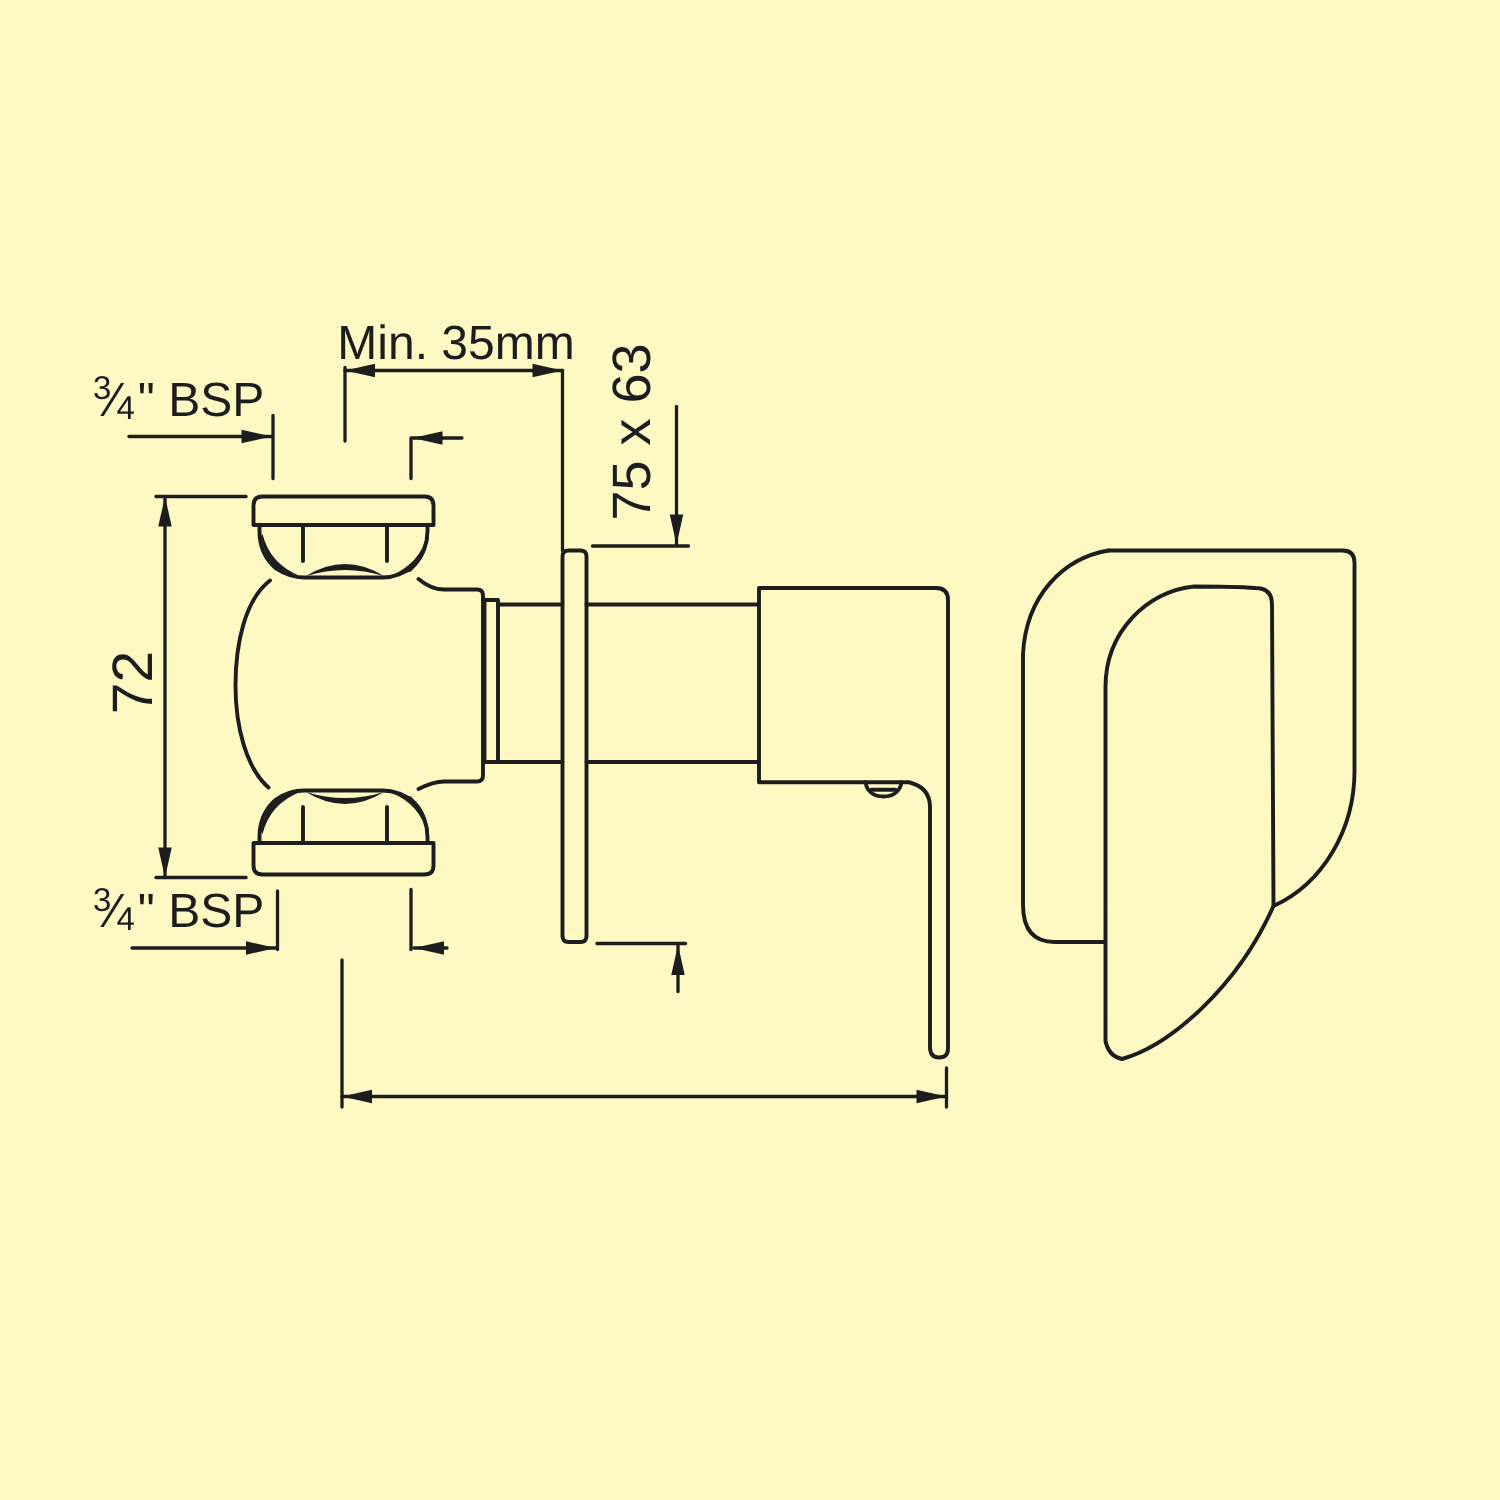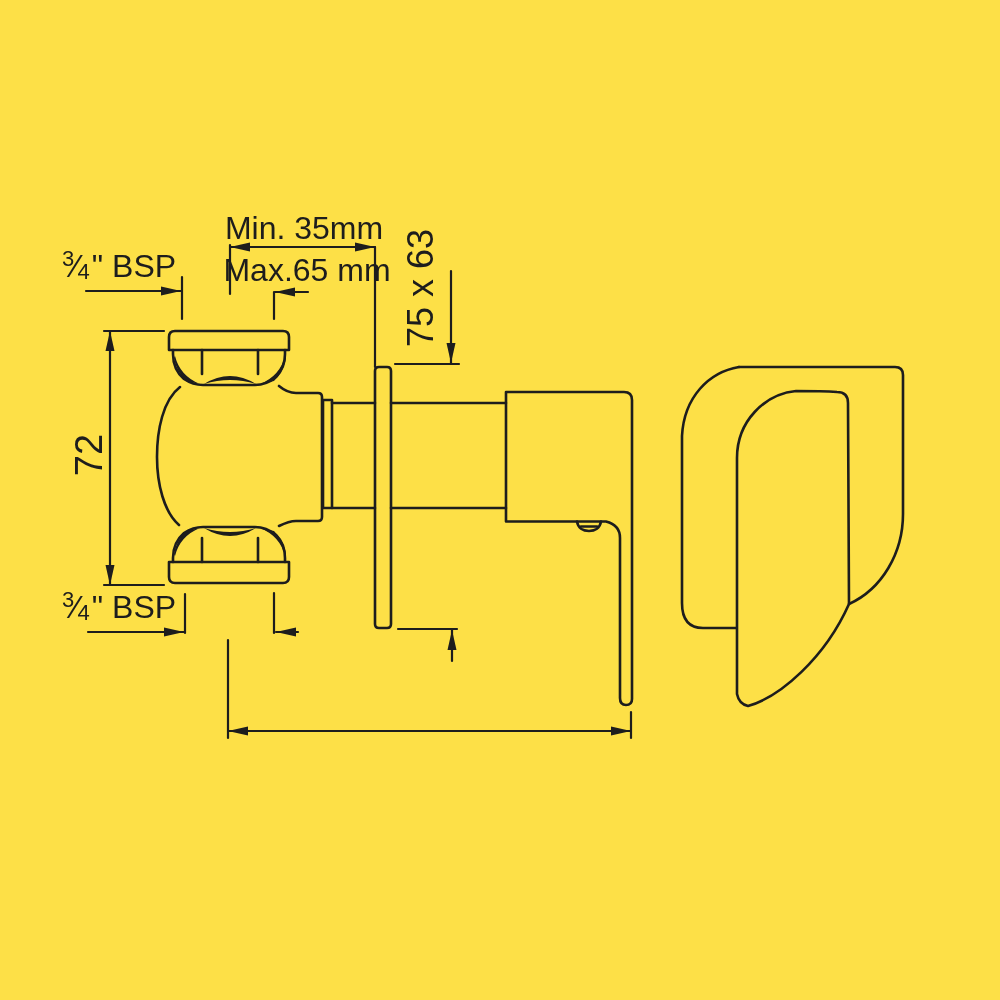--- a/index.html
+++ b/index.html
@@ -1,19 +1,19 @@
 <!DOCTYPE html>
 <html><head>
 <meta charset="utf-8">
 <style>
   html,body{margin:0;padding:0;background:#ffffff;}
   .canvas{
     position:relative;
     width:1000px;height:1000px;
-    background:#fde047;
+    background:#fef9c3;
     font-family:"Liberation Sans", sans-serif;
     color:#1d1d1d;
     overflow:hidden;
   }
   .canvas svg{position:absolute;left:0;top:0;}
   .dim-label{
     position:absolute;
     white-space:nowrap;
     color:#1d1d1d;
     font-family:"Liberation Sans", sans-serif;
@@ -132,21 +132,20 @@
       <path d="M184,632 L164,627.5 L164,636.5 Z"></path>
       <path d="M276,632 L296,627.5 L296,636.5 Z"></path>
       <path d="M451,363 L446.5,343 L455.5,343 Z"></path>
       <path d="M452,630 L447.5,650 L456.5,650 Z"></path>
       <path d="M228,731 L248,726.5 L248,735.5 Z"></path>
       <path d="M631,731 L611,726.5 L611,735.5 Z"></path>
     </g>
   </svg>
 
   <div class="dim-label lbl-min">Min. 35mm</div>
-  <div class="dim-label lbl-max">Max.65 mm</div>
 
   <div class="dim-label lbl-bsp-top bsp"><span class="num">3</span><span class="slash">⁄</span><span class="den">4</span><span class="rest">" BSP</span></div>
 
   <div class="dim-label lbl-bsp-bottom bsp"><span class="num">3</span><span class="slash">⁄</span><span class="den">4</span><span class="rest">" BSP</span></div>
 
   <div class="dim-label lbl-72">72</div>
   <div class="dim-label lbl-7563">75 x 63</div>
 
 </div>
 

